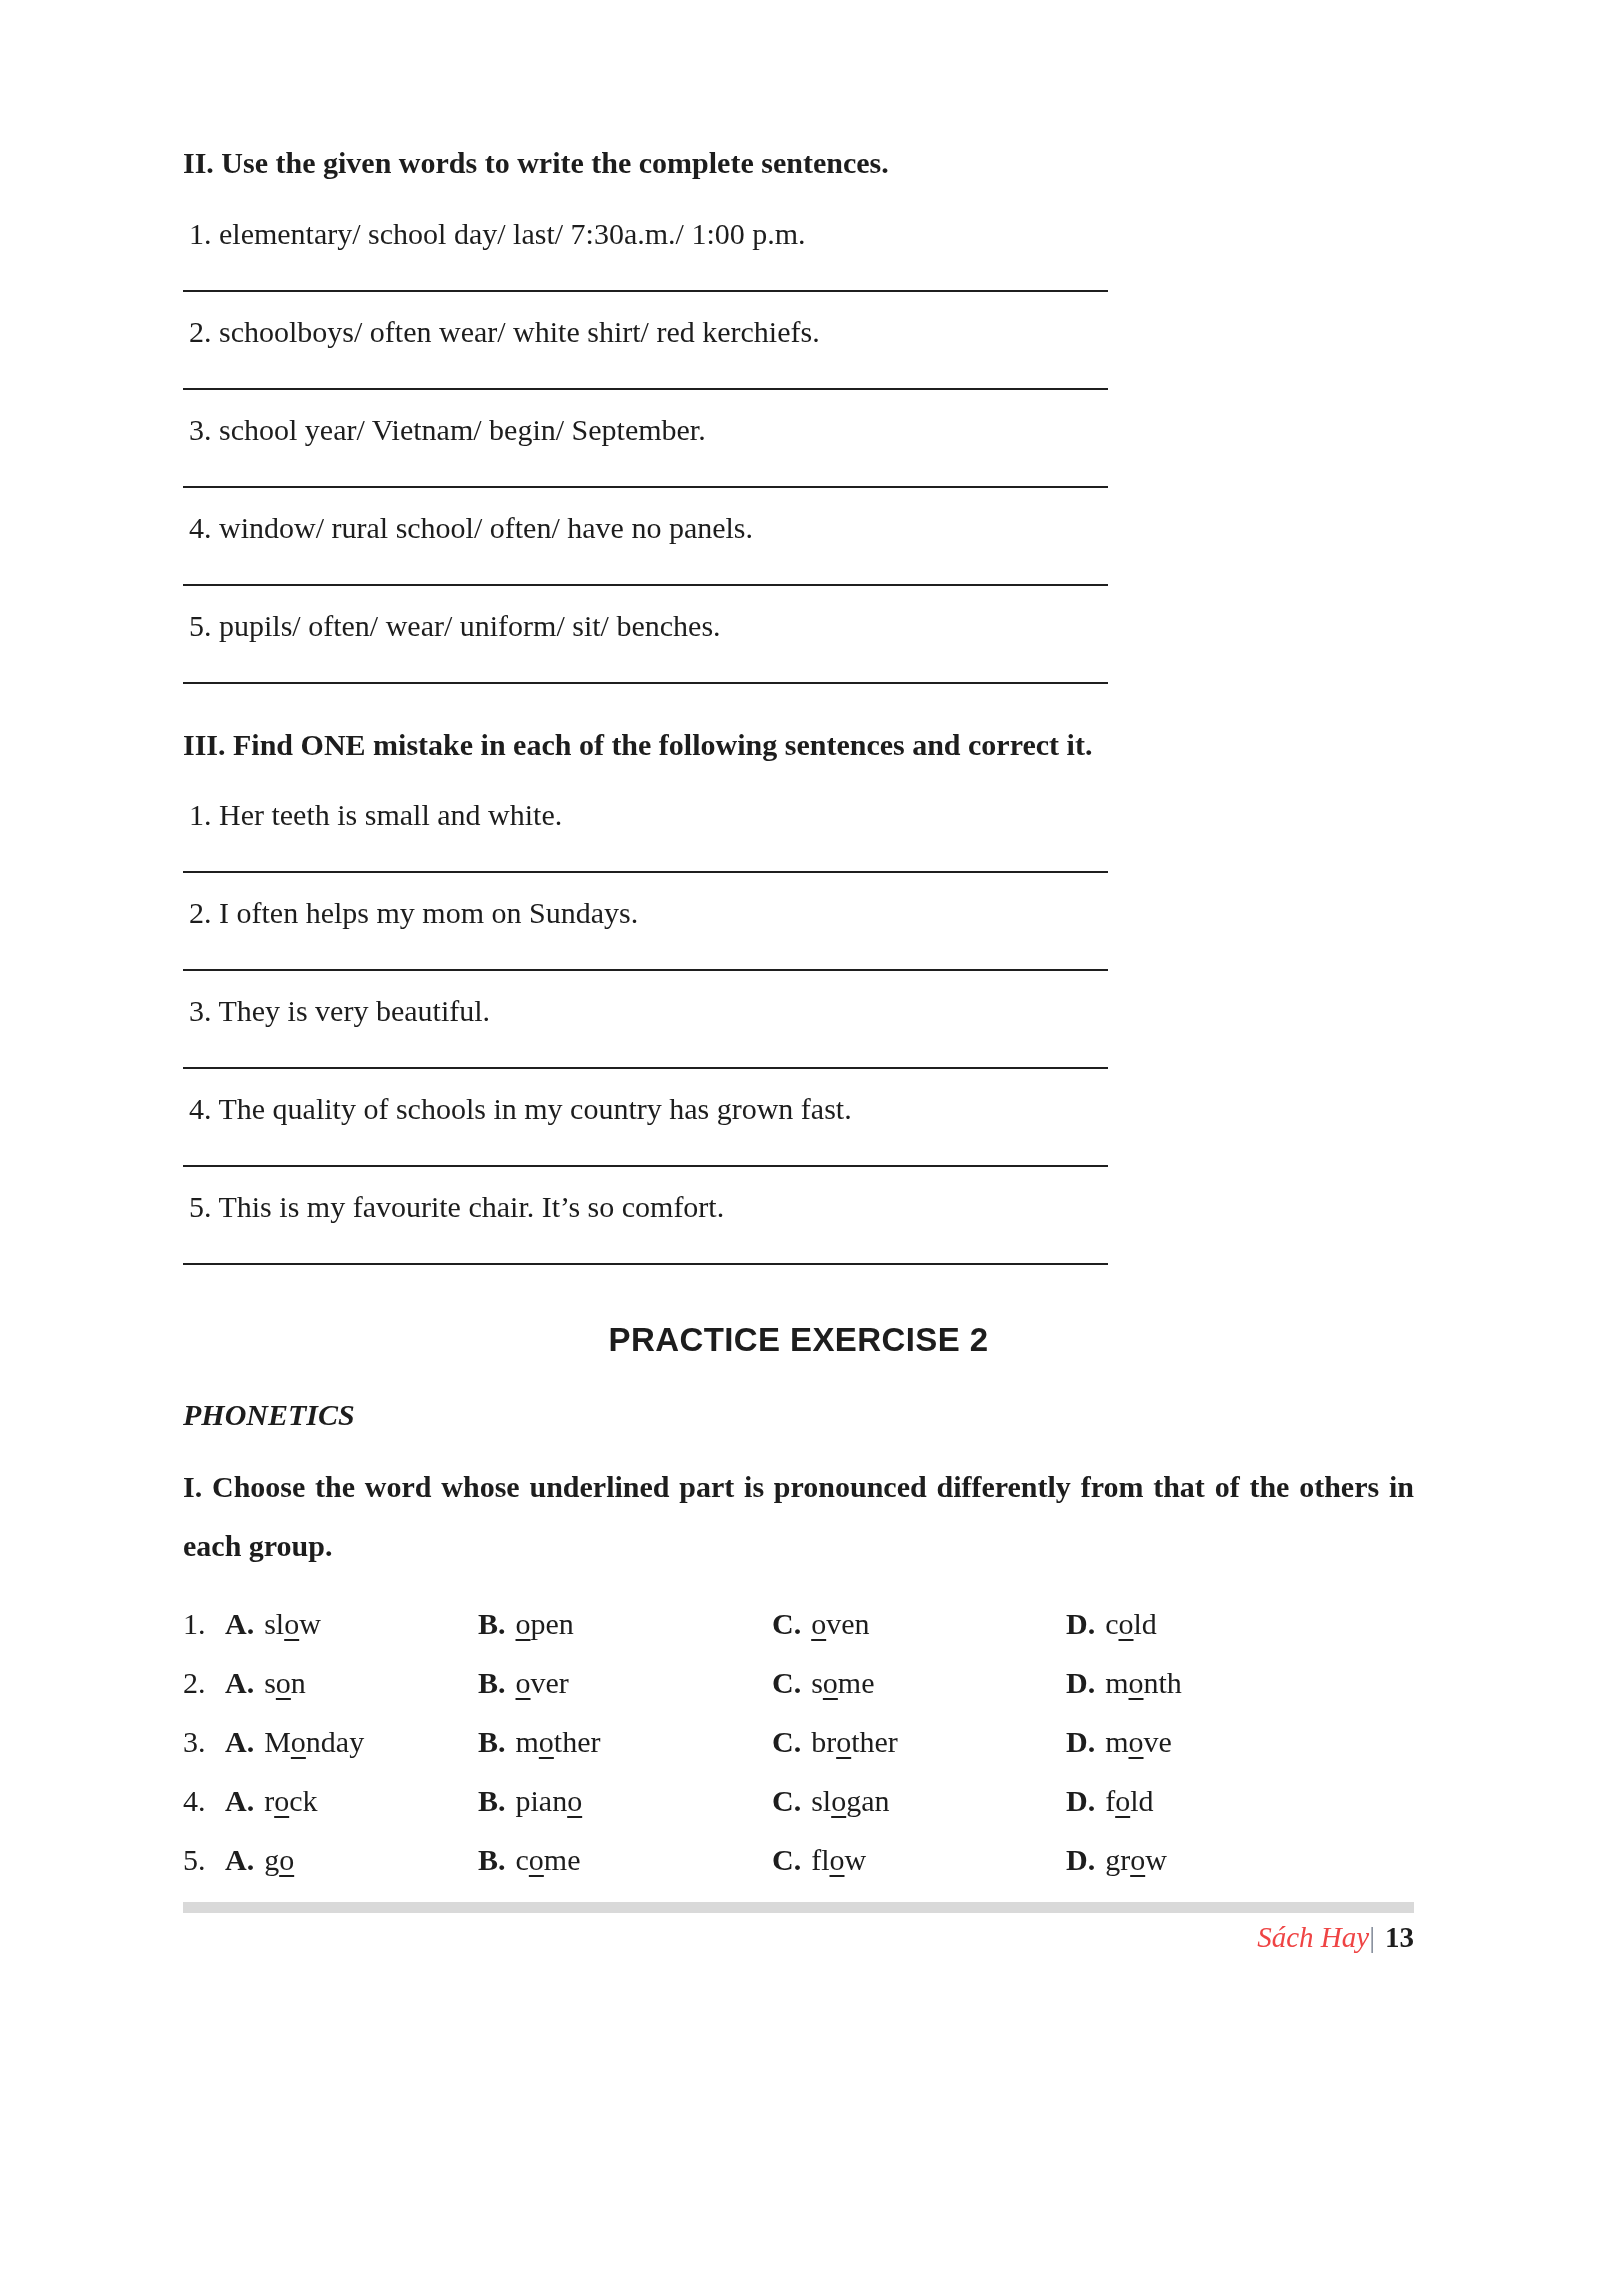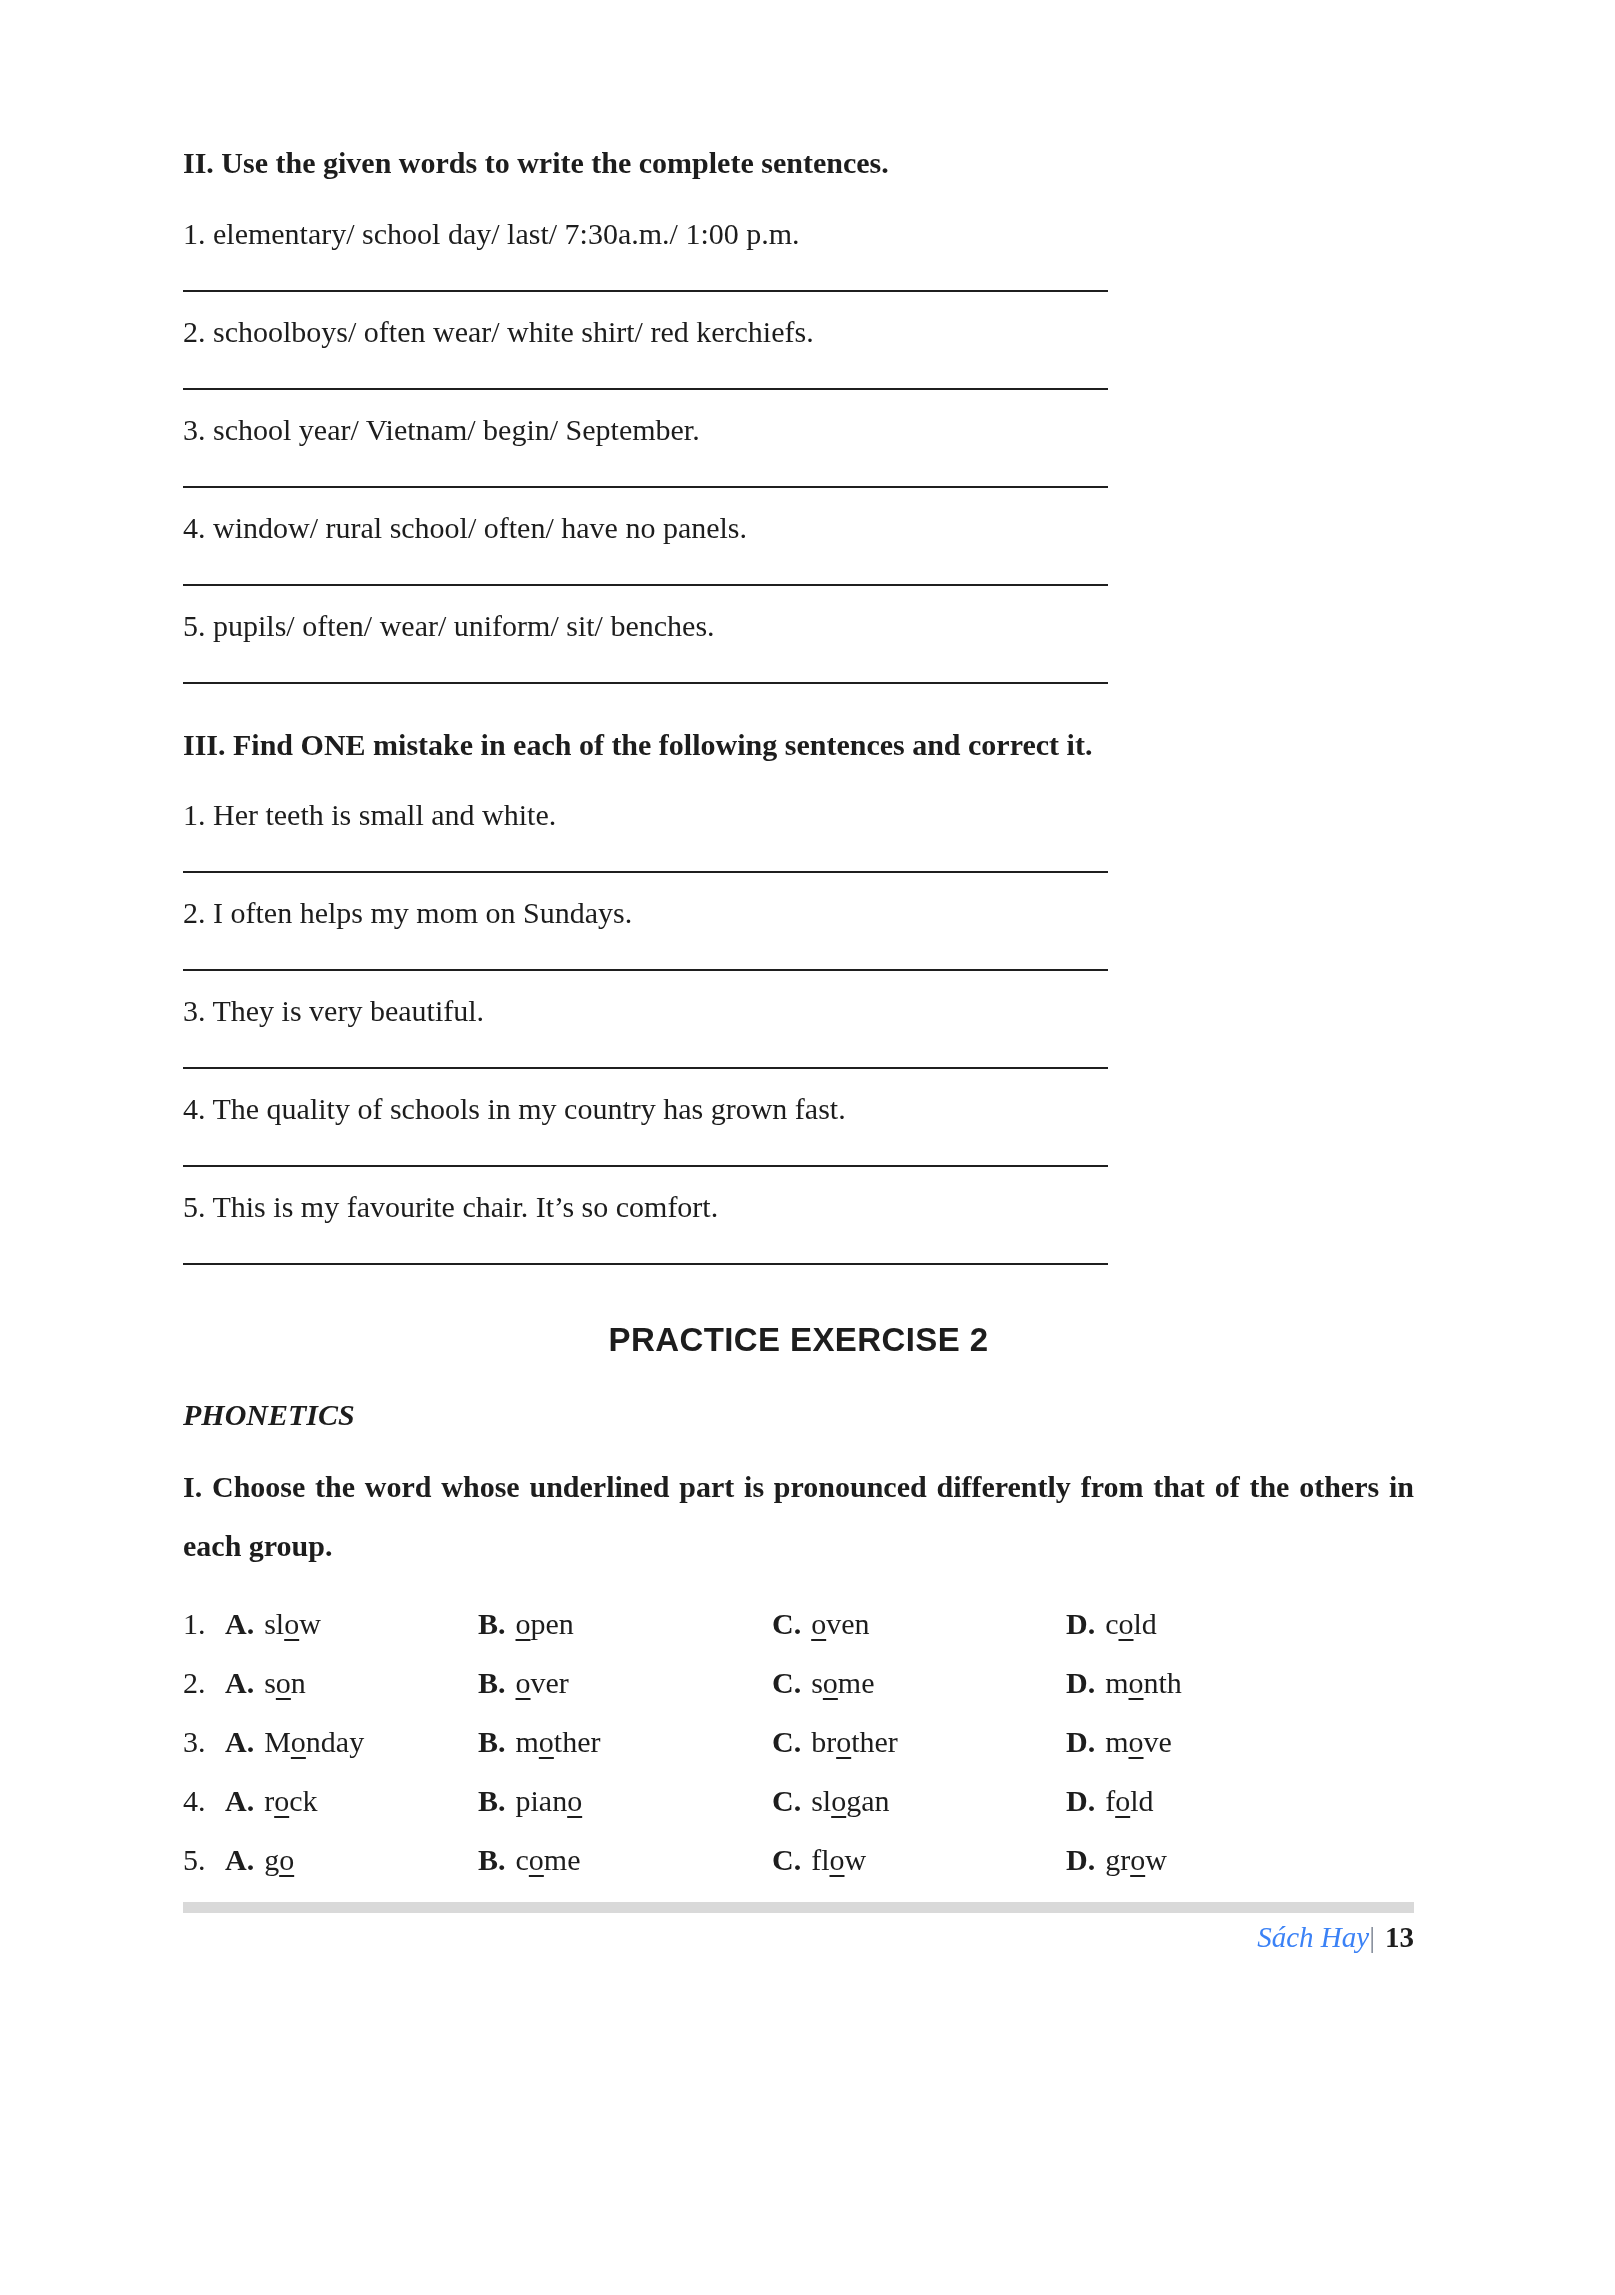--- a/index.html
+++ b/index.html
@@ -23,21 +23,21 @@
     font-size: 30px;
     font-weight: 700;
     margin: 0 0 32px 0;
     line-height: 1.25;
   }
   .sec-title.sec3 {
     margin-top: 42px;
   }
   .item-block { margin: 0 0 11.5px 0; }
   .item-text {
-    margin: 0;
+    margin: 6px;
     line-height: 1.3;
   }
   .write-line {
     width: 925px;
     height: 0;
     border-bottom: 2.2px solid #1f1f1f;
     margin-top: 37px;
     margin-bottom: 20px;
   }
   .pe-heading {
@@ -88,21 +88,21 @@
   }
   .footer-text {
     width: 1231px;
     text-align: right;
     font-size: 29px;
     margin-top: 5.8px;
     line-height: 1.3;
   }
   .brand {
     font-style: italic;
-    color: #3b82f6;
+    color: #ef4444;
   }
   .divider {
     color: #7b8593;
   }
   .pagenum {
     font-weight: 700;
     color: #1d1d1d;
     margin-left: 10px;
     margin-top: 43px;
   }

